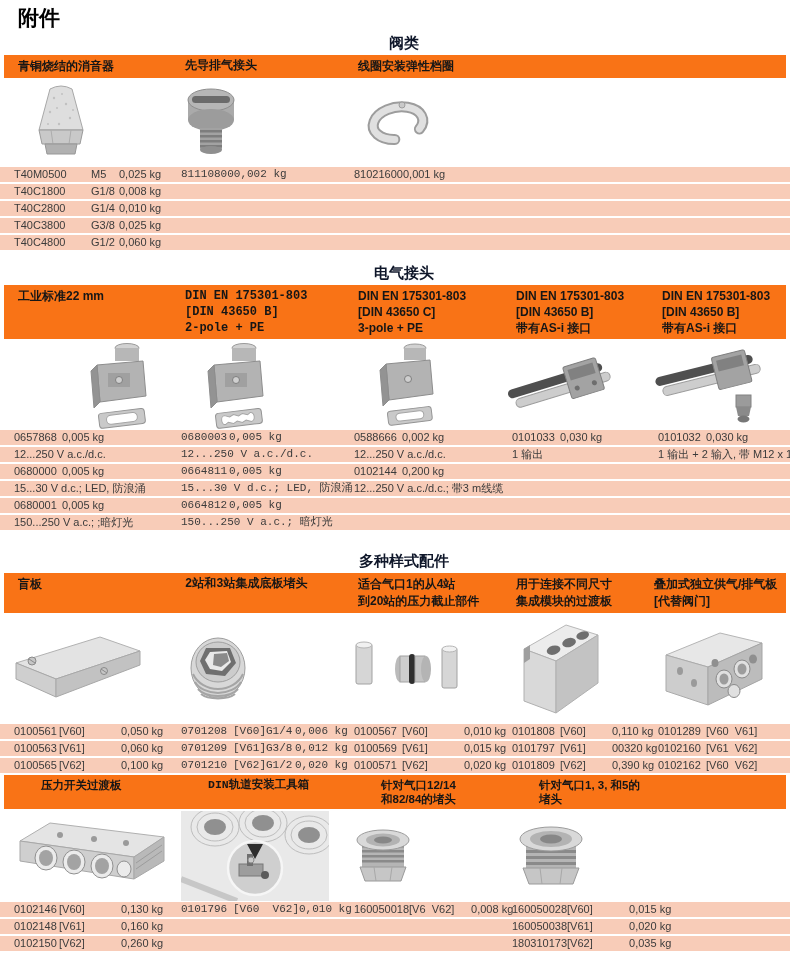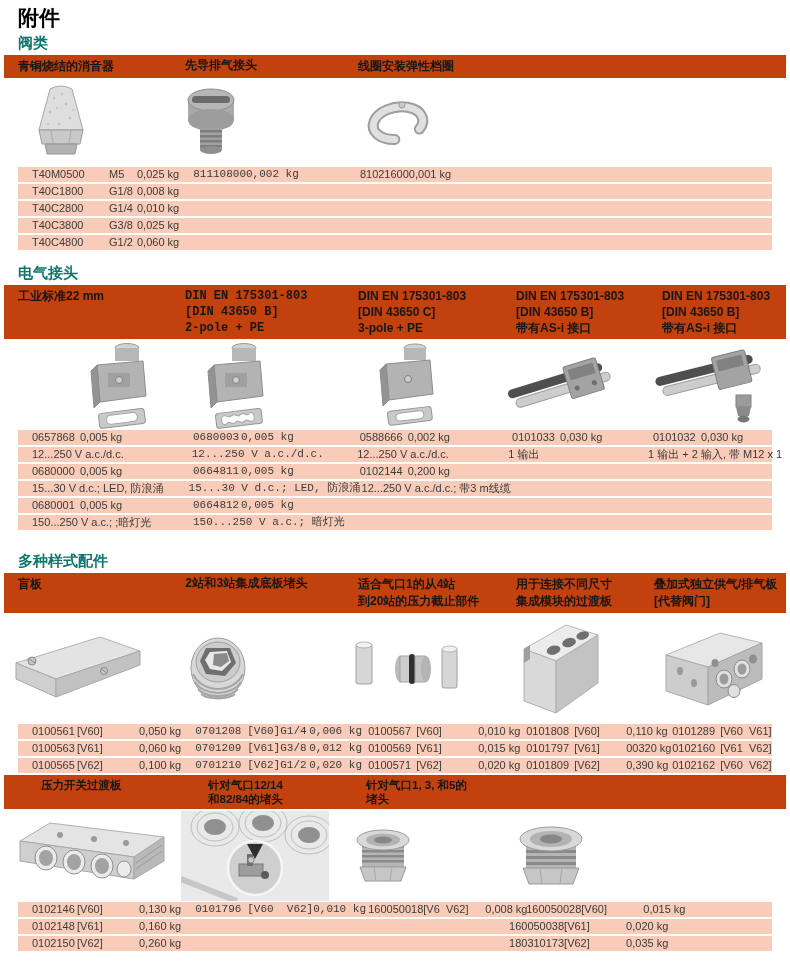--- a/index.html
+++ b/index.html
@@ -1,32 +1,32 @@
 <!DOCTYPE html>
 <html><head>
 <meta charset="utf-8">
 <style>
   html,body{margin:0;padding:0;background:#fff;}
   .page{position:relative;width:790px;height:964px;background:#fff;overflow:hidden;
         font-family:"Liberation Sans",sans-serif;color:#3b3b3b;}
   h1{font-size:21px;line-height:24px;font-weight:bold;color:#000;margin:6px 0 4px 18px;}
-  h2{font-size:15px;line-height:17px;font-weight:bold;color:#0f766e;margin:0 0 4px 18px;}
+  h2{font-size:15px;line-height:17px;font-weight:bold;color:#0f172a;margin:0 0 4px 18px;text-align:center;}
   .sec2-gap{margin-top:14px;}
   .sec3-gap{margin-top:22px;}
-  .bar{display:flex;background:#c2410c;margin:0 4px;padding:3px 0;}
+  .bar{display:flex;background:#f97316;margin:0 4px;padding:3px 0;}
   .hcol{box-sizing:border-box;padding-left:14px;font-weight:bold;font-size:12px;
         line-height:17px;color:#161616;}
   .bar2 .hcol{line-height:16px;}
   .bar3 .hcol{line-height:17px;}
   .bar4 .hcol{font-size:11.5px;line-height:14px;padding-left:37px;}
   .c0{width:167px;}.c1{width:173px;font-family:Liberation Mono, monospace;}.c2{width:158px;}.c3{width:146px;}.c4{width:138px;}
   .strip{display:flex;margin:0 4px;background:#fff;}
   .icol{box-sizing:border-box;display:flex;align-items:center;justify-content:flex-start;}
   .strip1{height:89px;}.strip2{height:91px;}.strip3{height:111px;}.strip4{height:93px;}
-  .tbl{margin:0 18px;}
+  .tbl{margin:0 0;}
   .row{display:flex;background:#f8ccb8;height:15px;margin-bottom:2px;
        font-size:11px;line-height:15px;}
   .cell{box-sizing:border-box;padding-left:14px;white-space:pre;overflow:visible;}
   .cell span{display:inline-block;white-space:pre;}
   .f0{min-width:48px;}
   .f1{min-width:62px;}
   .sec1 .c0 .f0{min-width:77px;}
   .sec1 .c0 .f1{min-width:28px;}
   .sec3 .c0 .f0,.sec4 .c0 .f0{min-width:45px;}
   .sec3 .c1 .f0,.sec4 .c1 .f0{min-width:52px;}
@@ -396,20 +396,23 @@
           <div class="cell c4"><span class="f0">0102162</span><span class="f1">[V60  V62]</span></div>
         </div>
       </div>
   </section>
 
   <section class="sec4">
     <div class="bar bar4">
         <div class="hcol c0">
           <div class="hline">压力开关过渡板</div>
         </div>
+        <div class="hcol c1">
+          <div class="hline">DIN轨道安装工具箱</div>
+        </div>
         <div class="hcol c2">
           <div class="hline">针对气口12/14</div>
           <div class="hline">和82/84的堵头</div>
         </div>
         <div class="hcol c3">
           <div class="hline">针对气口1, 3, 和5的堵头</div>
         </div>
         <div class="hcol c4"></div>
       </div>
     <div class="strip strip4">

